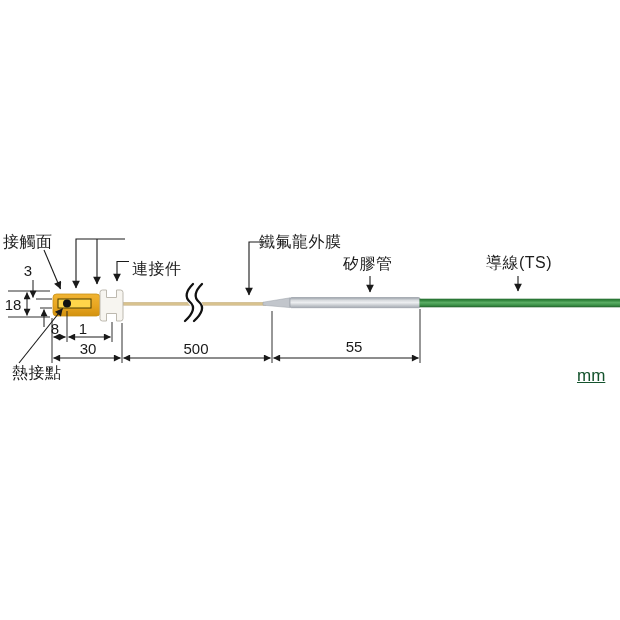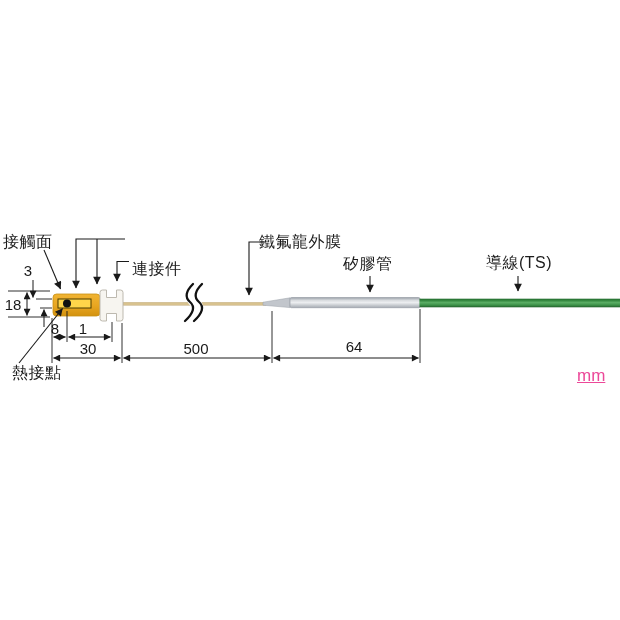--- a/index.html
+++ b/index.html
@@ -9,21 +9,21 @@
   }
   .stage svg{position:absolute;left:0;top:0;}
   .lbl{
     position:absolute;font-size:16px;color:#1c1c1c;line-height:1.1;
     letter-spacing:0.5px;white-space:nowrap;
   }
   .dim{
     position:absolute;font-size:15px;color:#1a1a1a;line-height:1;white-space:nowrap;
     transform:translateX(-50%);
   }
-  .unit{position:absolute;font-size:17px;color:#ec4899;white-space:nowrap;text-decoration:underline;}
+  .unit{position:absolute;font-size:17px;color:#14532d;white-space:nowrap;text-decoration:underline;}
 </style>
 </head>
 <body>
 
 <div class="stage">
 
   <svg width="620" height="620" viewBox="0 0 620 620">
     <defs>
       <marker id="arr" viewBox="0 0 10 10" refX="9.5" refY="5" markerWidth="9" markerHeight="7" orient="auto-start-reverse">
         <path d="M0,0 L10,5 L0,10 z" fill="#1a1a1a"></path>
@@ -113,16 +113,16 @@
   <div class="lbl" style="left:343px;top:255px">矽膠管</div>
   <div class="lbl" style="left:486px;top:254px">導線(TS)</div>
   <div class="lbl" style="left:12px;top:364px">熱接點</div>
 
   <div class="dim" style="left:28px;top:263px">3</div>
   <div class="dim" style="left:13px;top:297px">18</div>
   <div class="dim" style="left:55px;top:321px">8</div>
   <div class="dim" style="left:83px;top:321px">1</div>
   <div class="dim" style="left:88px;top:341px">30</div>
   <div class="dim" style="left:196px;top:341px">500</div>
-  <div class="dim" style="left:354px;top:339px">64</div>
+  <div class="dim" style="left:354px;top:339px">55</div>
 
   <div class="unit" style="left:577px;top:366px">mm</div>
 </div>
 
 </body></html>

